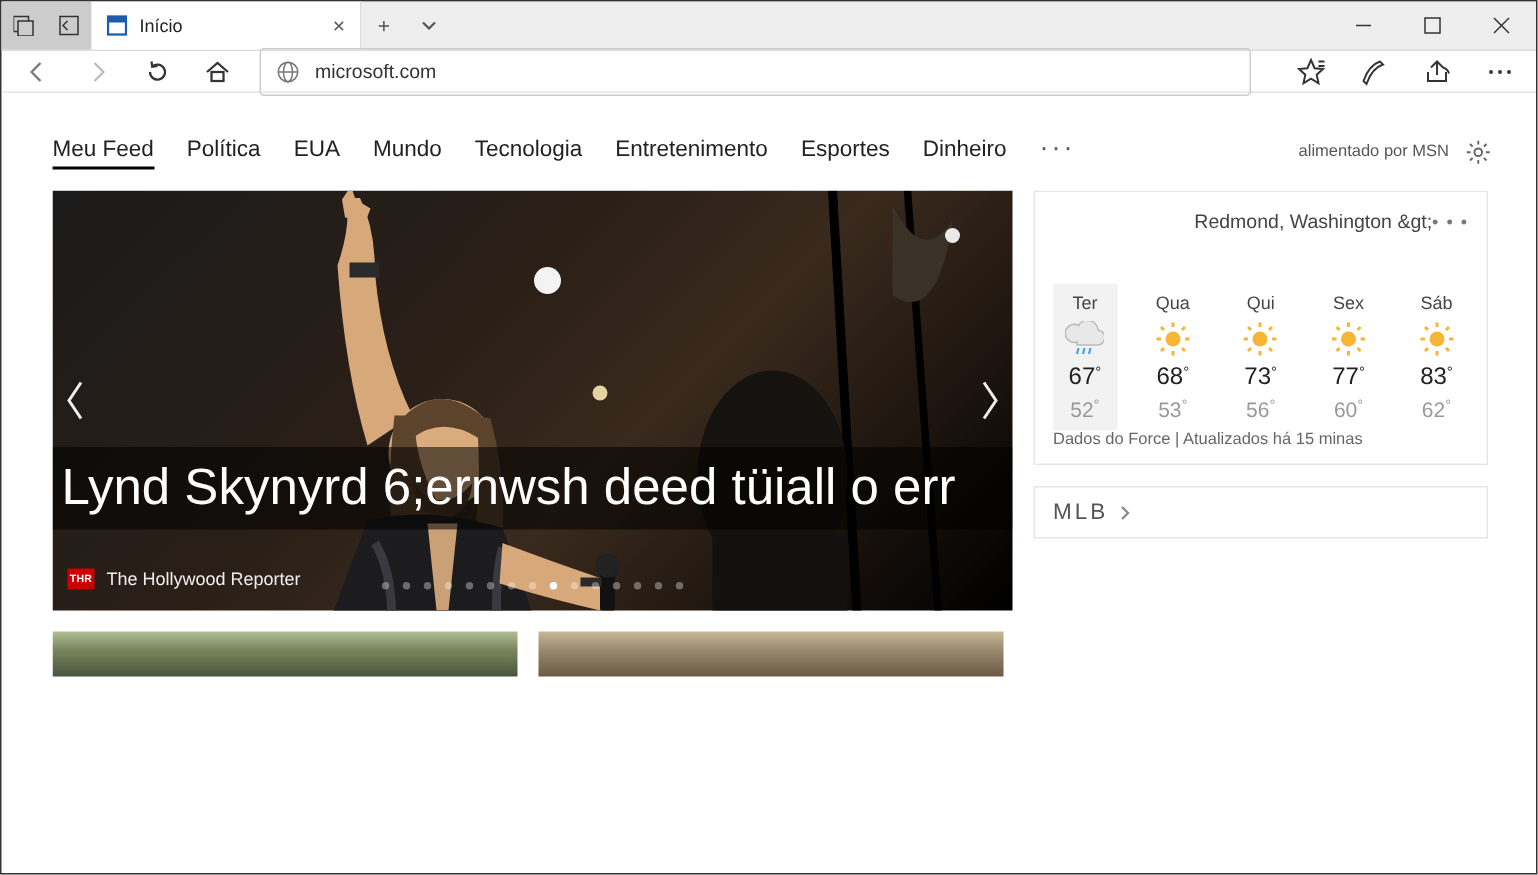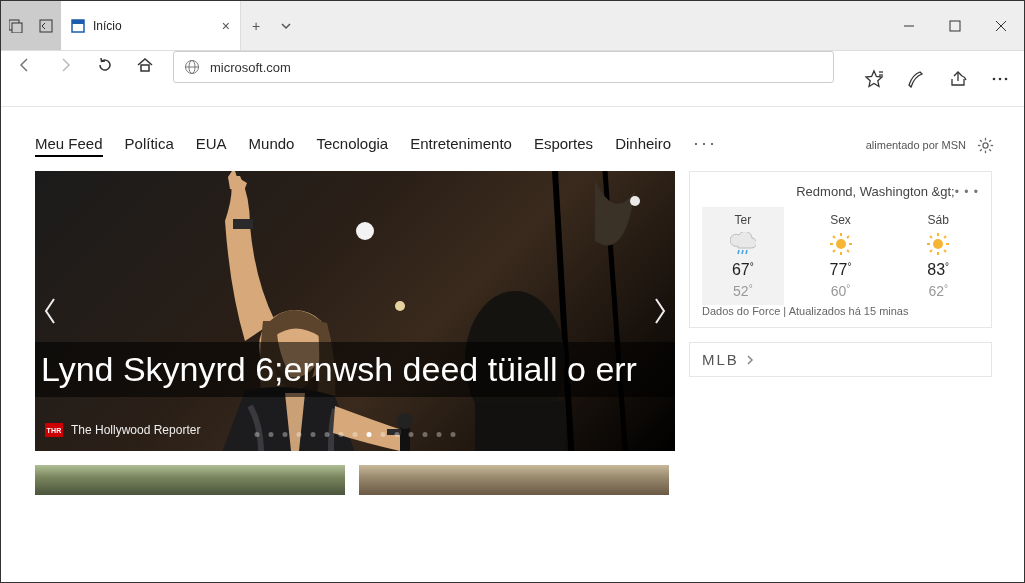--- a/index.html
+++ b/index.html
@@ -1,32 +1,32 @@
 <!DOCTYPE html>
 <html><head>
 <meta charset="utf-8">
 <style>
   * { margin:0; padding:0; box-sizing:border-box; font-family:"Segoe UI", Arial, sans-serif; }
   body { width:1025px; height:583px; background:#fff; border:1px solid #333; overflow:hidden; position:relative; }
 
   
-  .titlebar { height:50px; background:#eee; display:flex; align-items:stretch; border-bottom:1px solid #ddd; }
+  .titlebar { height:33px; background:#eee; display:flex; align-items:stretch; border-bottom:1px solid #ddd; }
   .titlebar-left { display:flex; align-items:center; background:#ccc; }
   .titlebar-btn { width:30px; display:flex; align-items:center; justify-content:center; color:#333; }
   .tab { display:flex; align-items:center; background:#fff; padding:0 10px; gap:8px; min-width:180px; border-right:1px solid #ddd; }
   .tab-favicon { width:14px; height:14px; display:flex; align-items:center; justify-content:center; color:#1b5cad; }
   .tab-title { font-size:12px; color:#222; flex:1; }
   .tab-close { font-size:14px; color:#555; }
   .newtab, .tablist { width:30px; display:flex; align-items:center; justify-content:center; color:#555; font-size:14px; }
   .titlebar-spacer { flex:1; }
   .win-controls { display:flex; }
   .win-btn { width:46px; display:flex; align-items:center; justify-content:center; color:#333; }
 
   
-  .toolbar { height:56px; display:flex; padding:0 10px; gap:12px; border-bottom:1px solid #e5e5e5; }
+  .toolbar { height:28px; display:flex; align-items:center; padding:0 10px; gap:12px; border-bottom:1px solid #e5e5e5; }
   .tool-btn { width:28px; height:28px; display:flex; align-items:center; justify-content:center; color:#555; }
   .addr { flex:1; height:32px; border:1px solid #ccc; border-radius:3px; display:flex; align-items:center; padding:0 10px; gap:10px; margin:0 6px 0 2px; }
   .addr-text { font-size:13px; color:#333; }
   .right-tools { display:flex; align-items:center; gap:14px; margin-left:8px; }
 
   
   .content { padding:26px 30px 0 34px; display:flex; flex-direction:column; height:calc(583px - 33px - 44px); }
   .nav-row { display:flex; align-items:baseline; gap:22px; font-size:15px; color:#222; }
   .nav-item { white-space:nowrap; }
   .nav-item.active { font-weight:400; border-bottom:2px solid #000; padding-bottom:3px; }
@@ -58,21 +58,21 @@
   .sidebar { flex:1; display:flex; flex-direction:column; gap:14px; padding-right:2px; }
   .card { border:1px solid #e6e6e6; background:#fff; padding:12px 12px 10px; }
   .loc-row { display:flex; align-items:center; justify-content:flex-end; font-size:13px; color:#444; }
   .dots3 { color:#777; letter-spacing:1px; font-size:12px; }
   .cur { display:flex; align-items:center; gap:10px; margin-top:14px; }
   .cur-temp-wrap { display:flex; align-items:flex-start; gap:4px; }
   .cur-temp { font-size:58px; font-weight:300; line-height:1; }
   .deg-unit { display:flex; flex-direction:column; align-items:flex-start; font-size:12px; gap:2px; margin-top:8px; }
   .cond { display:flex; flex-direction:column; font-size:13px; gap:4px; margin-top:8px; margin-left:4px;}
   .cond-hum { font-size:12px; display:flex; align-items:center; gap:4px;}
-  .forecast { display:flex; gap:16px; margin-top:8px; }
+  .forecast { display:flex; gap:16px; margin-top:34px; }
   .fday { flex:1; text-align:center; padding:6px 0; }
   .fday.sel { background:#f2f2f2; }
   .fday-name { font-size:12px; color:#444; }
   .fday-icon { margin:6px auto; height:22px; display:flex; align-items:center; justify-content:center; }
   .fhi { font-size:16px; color:#222; }
   .flo { font-size:14px; color:#999; margin-top:4px;}
   .fhi, .flo { white-space:nowrap; }
   .fdeg { font-size:10px; vertical-align:top;}
   .upd { font-size:11px; color:#666; margin-top:0;}
   .mlb-card { padding:8px 12px; font-size:15px; color:#555; letter-spacing:2px; display:flex; align-items:center; gap:6px;}
@@ -340,20 +340,60 @@
                   <path d="M8 14a6 6 0 1 1 1-11 7 7 0 0 1 13 3 5 5 0 0 1 -1 10H8Z" fill="#e8e8e8" stroke="#bbb"></path>
                   <g stroke="#4aa3e0" stroke-width="1.5">
                     <line x1="9" y1="18" x2="8" y2="22"></line>
                     <line x1="13" y1="18" x2="12" y2="22"></line>
                     <line x1="17" y1="18" x2="16" y2="22"></line>
                   </g>
                 </svg>
               </div>
               <div class="fhi">67<span class="fdeg">°</span></div>
               <div class="flo">52<span class="fdeg">°</span></div>
+            </div>
+            <div class="fday">
+              <div class="fday-name">Qua</div>
+              <div class="fday-icon">
+                <svg width="24" height="24" viewBox="0 0 24 24">
+                  <circle cx="12" cy="12" r="5" class="sun"></circle>
+                  <g stroke="#f7b535" stroke-width="2">
+                    <line x1="12" y1="1" x2="12" y2="4"></line>
+                    <line x1="12" y1="20" x2="12" y2="23"></line>
+                    <line x1="1" y1="12" x2="4" y2="12"></line>
+                    <line x1="20" y1="12" x2="23" y2="12"></line>
+                    <line x1="4" y1="4" x2="6" y2="6"></line>
+                    <line x1="18" y1="18" x2="20" y2="20"></line>
+                    <line x1="4" y1="20" x2="6" y2="18"></line>
+                    <line x1="18" y1="6" x2="20" y2="4"></line>
+                  </g>
+                </svg>
+              </div>
+              <div class="fhi">68<span class="fdeg">°</span></div>
+              <div class="flo">53<span class="fdeg">°</span></div>
+            </div>
+            <div class="fday">
+              <div class="fday-name">Qui</div>
+              <div class="fday-icon">
+                <svg width="24" height="24" viewBox="0 0 24 24">
+                  <circle cx="12" cy="12" r="5" class="sun"></circle>
+                  <g stroke="#f7b535" stroke-width="2">
+                    <line x1="12" y1="1" x2="12" y2="4"></line>
+                    <line x1="12" y1="20" x2="12" y2="23"></line>
+                    <line x1="1" y1="12" x2="4" y2="12"></line>
+                    <line x1="20" y1="12" x2="23" y2="12"></line>
+                    <line x1="4" y1="4" x2="6" y2="6"></line>
+                    <line x1="18" y1="18" x2="20" y2="20"></line>
+                    <line x1="4" y1="20" x2="6" y2="18"></line>
+                    <line x1="18" y1="6" x2="20" y2="4"></line>
+                  </g>
+                </svg>
+              </div>
+              <div class="fhi">73<span class="fdeg">°</span></div>
+              <div class="flo">56<span class="fdeg">°</span></div>
             </div>
             <div class="fday">
               <div class="fday-name">Sex</div>
               <div class="fday-icon">
                 <svg width="24" height="24" viewBox="0 0 24 24">
                   <circle cx="12" cy="12" r="5" class="sun"></circle>
                   <g stroke="#f7b535" stroke-width="2">
                     <line x1="12" y1="1" x2="12" y2="4"></line>
                     <line x1="12" y1="20" x2="12" y2="23"></line>
                     <line x1="1" y1="12" x2="4" y2="12"></line>

